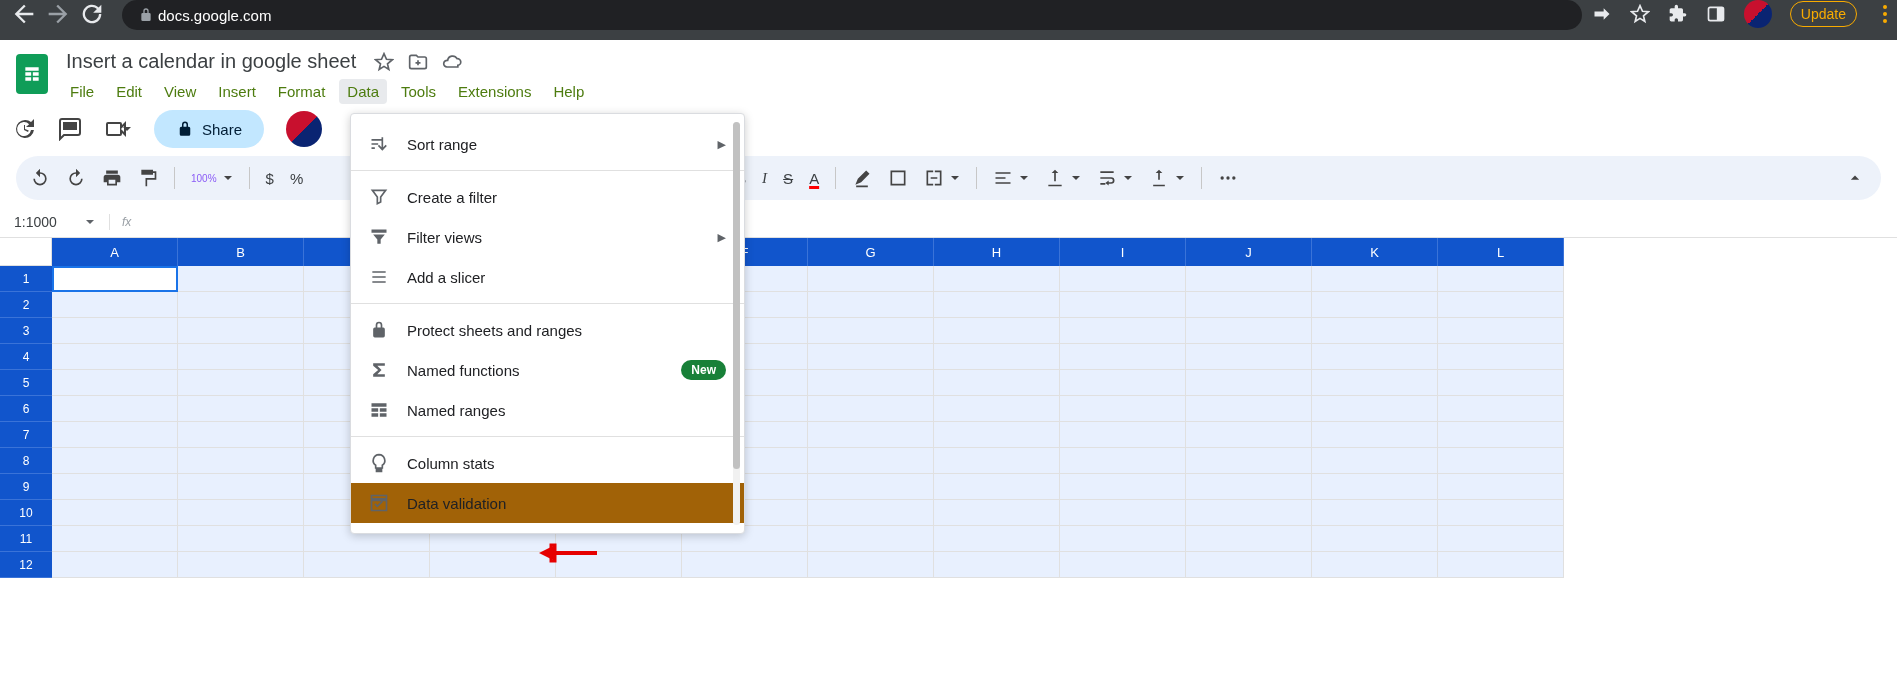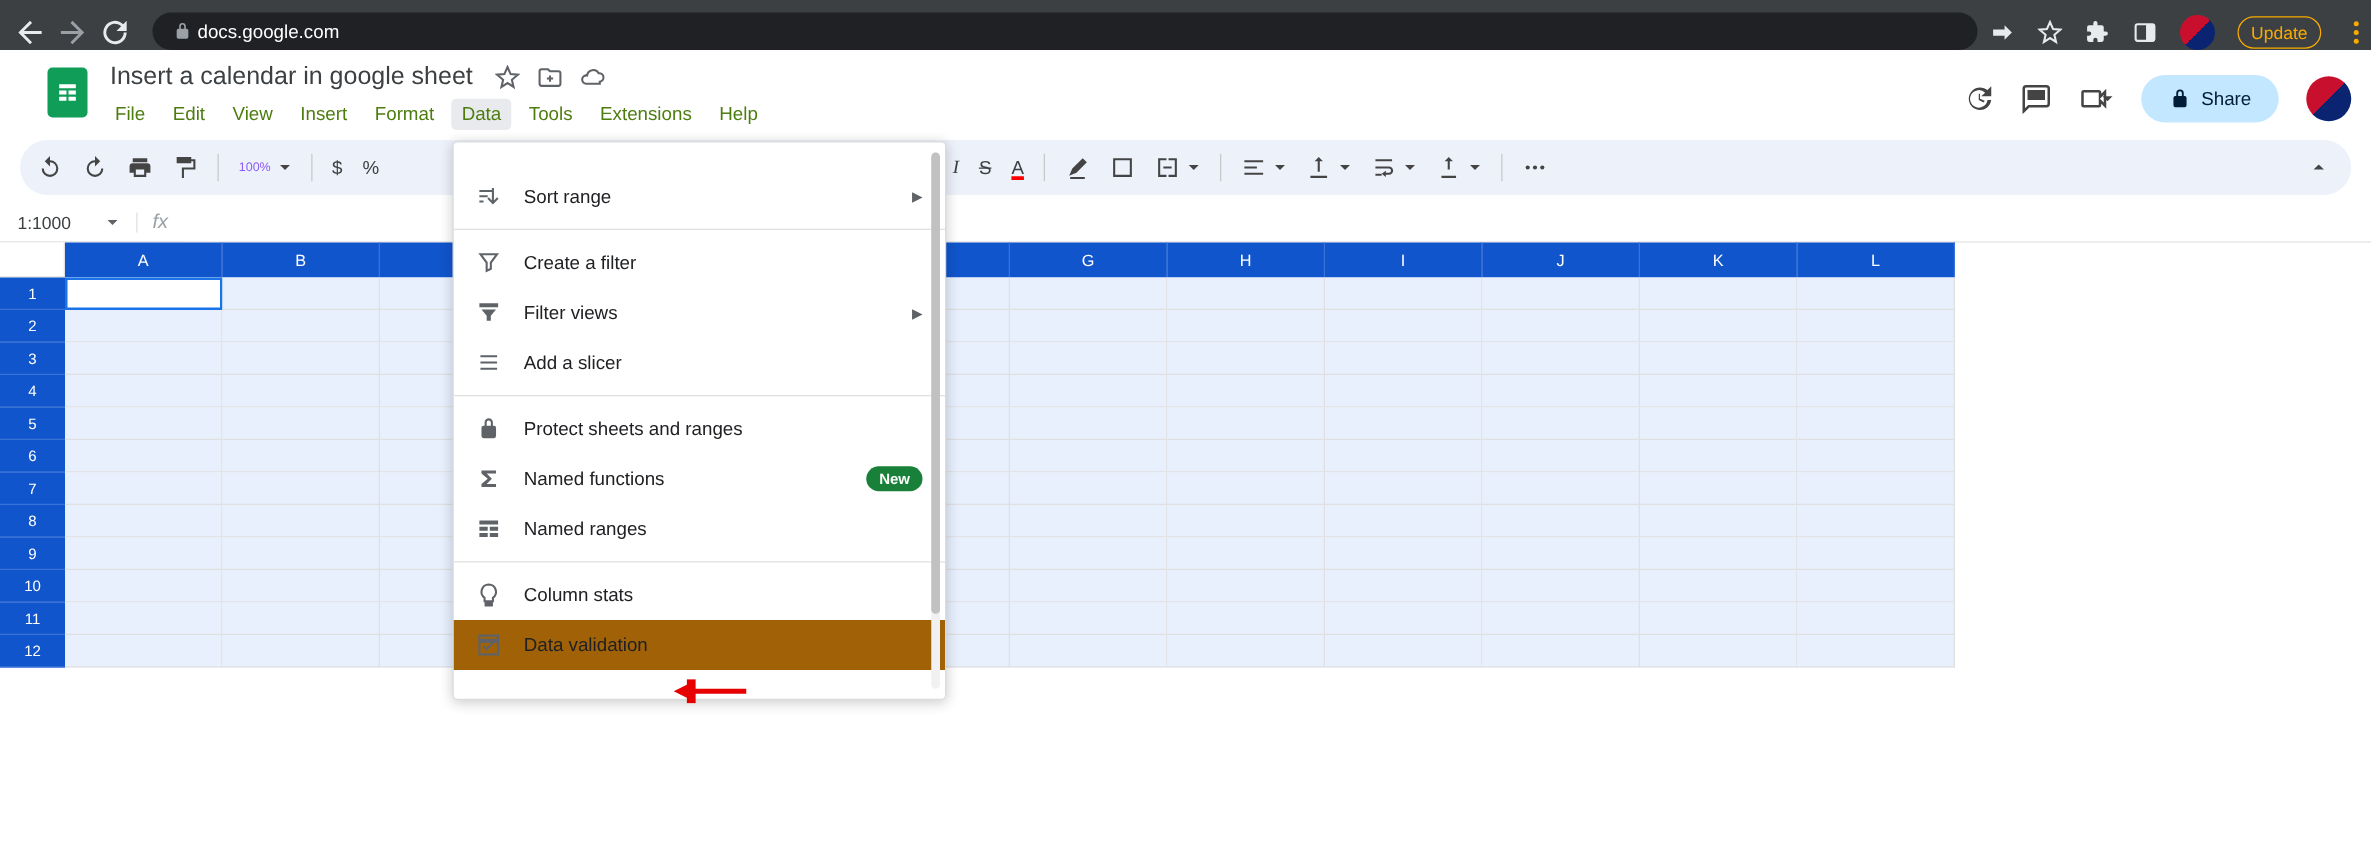--- a/index.html
+++ b/index.html
@@ -1,34 +1,34 @@
 <!DOCTYPE html>
 <html><head>
 <meta charset="utf-8">
 <style>
   * { margin:0; padding:0; box-sizing:border-box; font-family:Arial,sans-serif; }
   body { width:1897px; height:687px; overflow:hidden; background:#fff; }
 
   
-  .browser-bar { height:40px; background:#3c4043; display:flex; align-items:flex-end; padding:0 10px; color:#e8eaed; }
+  .browser-bar { height:40px; background:#3c4043; display:flex; align-items:flex-start; padding:0 10px; color:#e8eaed; }
   .nav-btn { width:28px; height:28px; display:flex; align-items:center; justify-content:center; margin-right:6px; cursor:pointer; }
   .nav-btn svg { fill:#9aa0a6; }
   .nav-btn.active svg { fill:#e8eaed; }
   .url-box { flex:1; height:30px; background:#202124; border-radius:15px; display:flex; align-items:center; padding:0 16px; margin:0 10px; font-size:15px; color:#e8eaed; }
   .url-box .domain { color:#fff; margin-left:4px; }
   .url-box .path { color:#bfbfbf; }
   .chrome-right { display:flex; align-items:center; gap:18px; }
   .chrome-icon { width:20px; height:20px; fill:#e8eaed; cursor:pointer; }
   .avatar-circle { width:28px; height:28px; border-radius:50%; background:linear-gradient(135deg,#c8102e 50%,#0a2472 50%); cursor:pointer; }
   .update-btn { border:1px solid #f9ab00; color:#f9ab00; padding:4px 10px; border-radius:16px; font-size:14px; display:flex; align-items:center; cursor:pointer; }
   .dots-v { display:flex; flex-direction:column; gap:3px; margin-left:8px; cursor:pointer;}
   .dots-v span { width:4px;height:4px;border-radius:50%;background:#f9ab00; }
 
   
-  .gs-header { padding:8px 16px 0 34px; display:flex; justify-content:space-between; align-items:center; }
+  .gs-header { padding:8px 16px 0 12px; display:flex; justify-content:space-between; align-items:flex-start;flex-direction:column; }
   .gs-left { display:flex; }
   .gs-logo { width:40px; height:52px; display:flex; align-items:center; justify-content:center; margin-right:10px; }
   .gs-logo-inner { width:32px; height:40px; background:#0f9d58; border-radius:4px; display:flex; align-items:center; justify-content:center; }
   .gs-logo-inner svg { fill:#fff; }
   .gs-titlearea { display:flex; flex-direction:column; }
   .gs-title-row { display:flex; align-items:center; gap:14px; }
   .gs-title { font-size:20px; color:#3c4043; padding:2px 4px; }
   .title-icon { width:20px;height:20px;fill:#5f6368;cursor:pointer; }
   .gs-menu { display:flex; gap:6px; margin-top:4px; }
   .gs-menu-item { padding:4px 8px; font-size:15px; color:#4d7c0f; border-radius:4px; cursor:pointer; }
@@ -45,37 +45,37 @@
   .toolbar { height:44px; background:#edf2fa; border-radius:40px; display:flex; align-items:center; padding:0 14px; gap:16px; position:relative; overflow:hidden;}
   .tb-icon { width:20px;height:20px; fill:#444; cursor:pointer; }
   .tb-sep { width:1px; height:22px; background:#c7c7c7; }
   .zoom-val { font-size:10px; color:#8b5cf6; }
   .tb-text { font-size:15px; color:#3c4043; }
   .tb-right-collapse { position:absolute; right:16px; cursor:pointer;}
 
   
   .fx-row { display:flex; align-items:center; height:32px; border-bottom:1px solid #e0e0e0; margin-top:6px;}
   .name-box { width:110px; display:flex; align-items:center; padding:0 14px; font-size:14px; color:#3c4043; border-right:1px solid #e0e0e0; justify-content:space-between;}
-  .fx-label { font-style:italic; color:#9aa0a6; padding:0 12px; font-size:16px;}
+  .fx-label { font-style:italic; color:#9aa0a6; padding:0 12px; font-size:12px;}
   .fx-input { flex:1; height:100%; border:none; outline:none; font-size:14px; padding:0 4px;}
 
   
   .grid { display:flex; position:relative;}
   .row-headers { width:52px; }
   .corner { height:28px; background:#fff; border:1px solid #e0e0e0; border-top:none; border-left:none; }
   .row-h { height:26px; background:#1155cc; color:#fff; font-size:12px; display:flex; align-items:center; justify-content:center; border-bottom:1px solid #3a73d8; }
   .cols-area { flex:1; }
   .col-row { display:flex; height:28px; }
   .col-h { width:126px; background:#1155cc; color:#fff; font-size:13px; font-weight:500; display:flex; align-items:center; justify-content:center; border-right:1px solid #3a73d8; }
   .data-row { display:flex; height:26px; }
   .cell { width:126px; border-right:1px solid #e0e0e0; border-bottom:1px solid #e0e0e0; background:#e8f0fe; }
   .cell.sel { border:2px solid #1a73e8; background:#fff;}
 
   
-  .menu-panel { position:absolute; left:362px; top:113px; width:395px; background:#fff; border:1px solid #dadce0; border-radius:4px; box-shadow:0 2px 10px rgba(0,0,0,.2); z-index:100; padding:23px 0;}
+  .menu-panel { position:absolute; left:350px; top:113px; width:395px; background:#fff; border:1px solid #dadce0; border-radius:4px; box-shadow:0 2px 10px rgba(0,0,0,.2); z-index:100; padding:10px 0;}
   .menu-row { display:flex; align-items:center; padding:10px 20px 10px 18px; font-size:15px; color:#202124; cursor:pointer; gap:18px; position:relative;}
   .menu-row:hover,.menu-row.hover { background:#a16207;text-align:center; }
   .menu-row svg { width:20px; height:20px; fill:#5f6368; flex-shrink:0;}
   .menu-div { height:1px; background:#e0e0e0; margin:6px 0; }
   .menu-arrow { position:absolute; right:18px; color:#5f6368; font-size:11px;}
   .new-badge { position:absolute; right:18px; background:#188038; color:#fff; font-size:12px; font-weight:700; padding:3px 10px; border-radius:12px;}
   .scroll-track { position:absolute; right:4px; top:8px; bottom:8px; width:7px; background:#f1f1f1; border-radius:4px;}
   .scroll-thumb { position:absolute; width:7px; background:#c1c1c1; border-radius:4px;}
 
   

